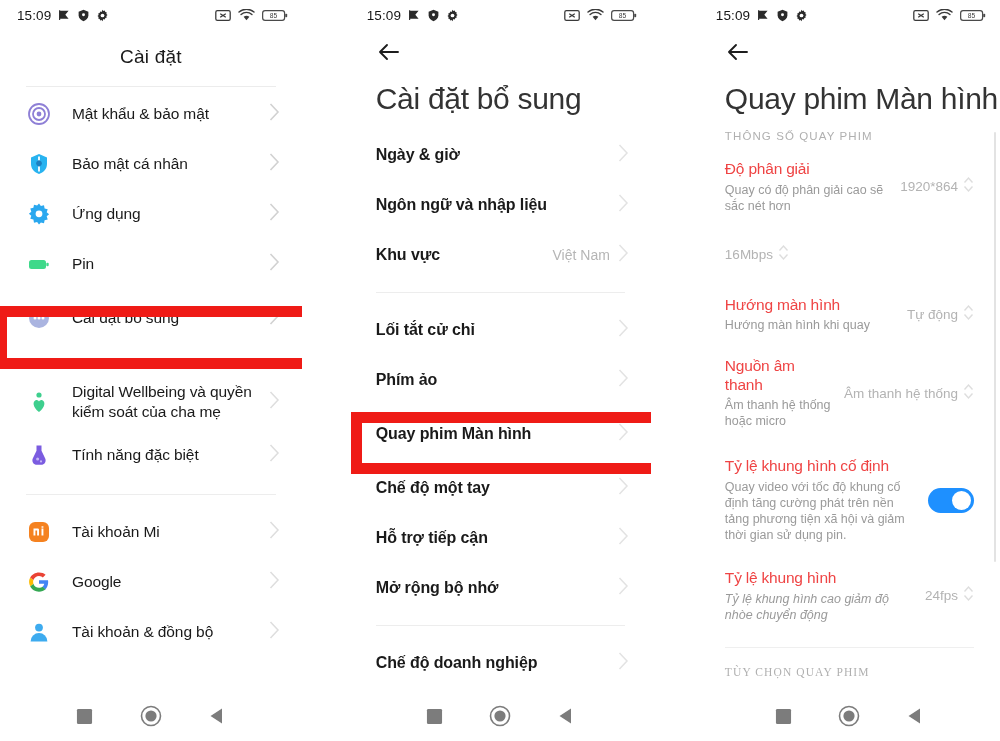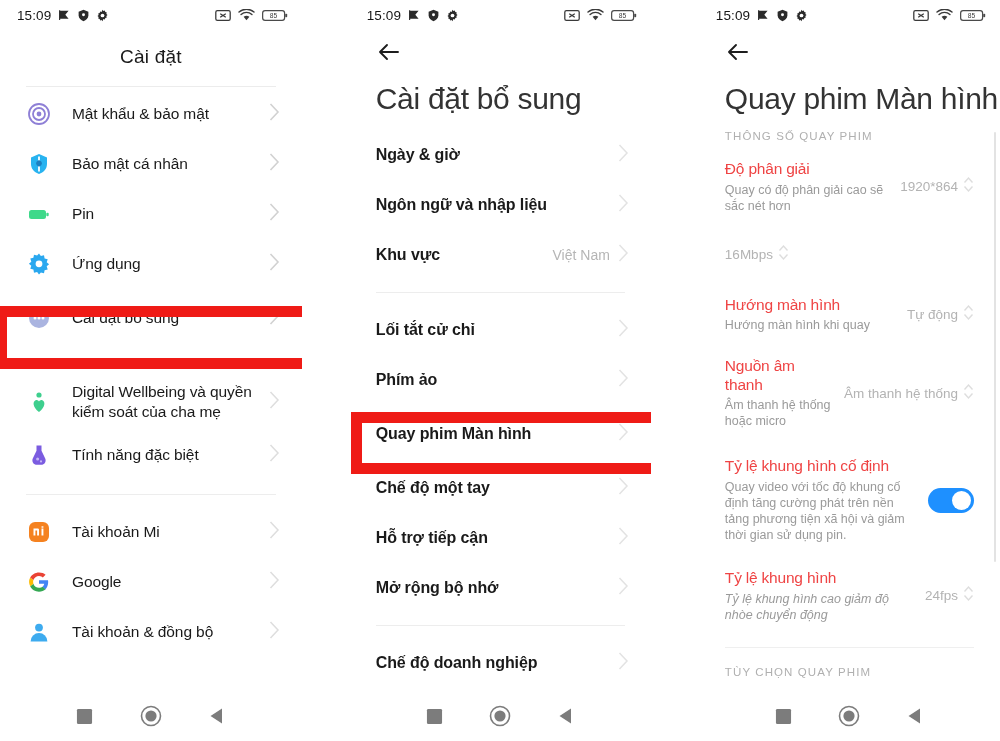--- a/index.html
+++ b/index.html
@@ -241,40 +241,40 @@
         <span class="chev">
           <svg width="11" height="18" viewBox="0 0 11 18">
               <path d="M1.5 1 L9 9 L1.5 17" fill="none" stroke="#9a9a9a" stroke-width="1.6"></path>
             </svg>
         </span>
       </div>
 
       <div class="row">
         <span class="ricon">
           <svg width="24" height="24" viewBox="0 0 24 24">
+              <path d="M12 1.5 l1.9 2.6 3.1-.8 .6 3.1 3.1 .8 -1 3.1 2.4 2 -2.4 2 1 3.1 -3.1 .8 -.6 3.1 -3.1-.8 L12 22.5 10.1 19.9 7 20.7 6.4 17.6 3.3 16.8 4.3 13.7 1.9 11.7 4.3 9.7 3.3 6.6 6.4 5.8 7 2.7 10.1 3.5 Z" fill="#2aa8ef"></path>
+              <circle cx="12" cy="11.8" r="3.4" fill="#fff"></circle>
+            </svg>
+        </span>
+        <span class="rlabel">Ứng dụng</span>
+        <span class="chev">
+          <svg width="11" height="18" viewBox="0 0 11 18">
+              <path d="M1.5 1 L9 9 L1.5 17" fill="none" stroke="#9a9a9a" stroke-width="1.6"></path>
+            </svg>
+        </span>
+      </div>
+
+      <div class="row">
+        <span class="ricon">
+          <svg width="24" height="24" viewBox="0 0 24 24">
               <rect x="2" y="8" width="17" height="9" rx="2.5" fill="#3ed98a"></rect>
               <rect x="19.3" y="10.7" width="2.4" height="3.6" rx="1" fill="#3ed98a"></rect>
             </svg>
         </span>
         <span class="rlabel">Pin</span>
-        <span class="chev">
-          <svg width="11" height="18" viewBox="0 0 11 18">
-              <path d="M1.5 1 L9 9 L1.5 17" fill="none" stroke="#9a9a9a" stroke-width="1.6"></path>
-            </svg>
-        </span>
-      </div>
-
-      <div class="row">
-        <span class="ricon">
-          <svg width="24" height="24" viewBox="0 0 24 24">
-              <path d="M12 1.5 l1.9 2.6 3.1-.8 .6 3.1 3.1 .8 -1 3.1 2.4 2 -2.4 2 1 3.1 -3.1 .8 -.6 3.1 -3.1-.8 L12 22.5 10.1 19.9 7 20.7 6.4 17.6 3.3 16.8 4.3 13.7 1.9 11.7 4.3 9.7 3.3 6.6 6.4 5.8 7 2.7 10.1 3.5 Z" fill="#2aa8ef"></path>
-              <circle cx="12" cy="11.8" r="3.4" fill="#fff"></circle>
-            </svg>
-        </span>
-        <span class="rlabel">Ứng dụng</span>
         <span class="chev">
           <svg width="11" height="18" viewBox="0 0 11 18">
               <path d="M1.5 1 L9 9 L1.5 17" fill="none" stroke="#9a9a9a" stroke-width="1.6"></path>
             </svg>
         </span>
       </div>
 
       <div class="row" style="min-height:58px;">
         <span class="ricon">
           <svg width="24" height="24" viewBox="0 0 24 24">
@@ -725,21 +725,21 @@
                 <path d="M1.5 6.5 L5.5 2 L9.5 6.5" fill="none" stroke="#bcbcbc" stroke-width="1.4"></path>
                 <path d="M1.5 10.5 L5.5 15 L9.5 10.5" fill="none" stroke="#bcbcbc" stroke-width="1.4"></path>
               </svg>
           </span>
         </div>
       </div>
 
     </div>
 
     <div class="hr3" style="margin-top:12px;"></div>
-    <div class="section-label" style="padding-top:18px;">TÙY CHỌN QUAY PHIM</div>
+    <div class="section-label" style="padding-top:18px;font-family:Liberation Serif, serif;">TÙY CHỌN QUAY PHIM</div>
 
     <div class="scroll-track"></div>
 
     <div class="navbar">
       <span class="nav-btn">
         <svg width="17" height="17" viewBox="0 0 18 18">
             <rect x="1" y="1" width="16" height="16" rx="1.5" fill="#7c7c7c"></rect>
           </svg>
       </span>
       <span class="nav-btn">

